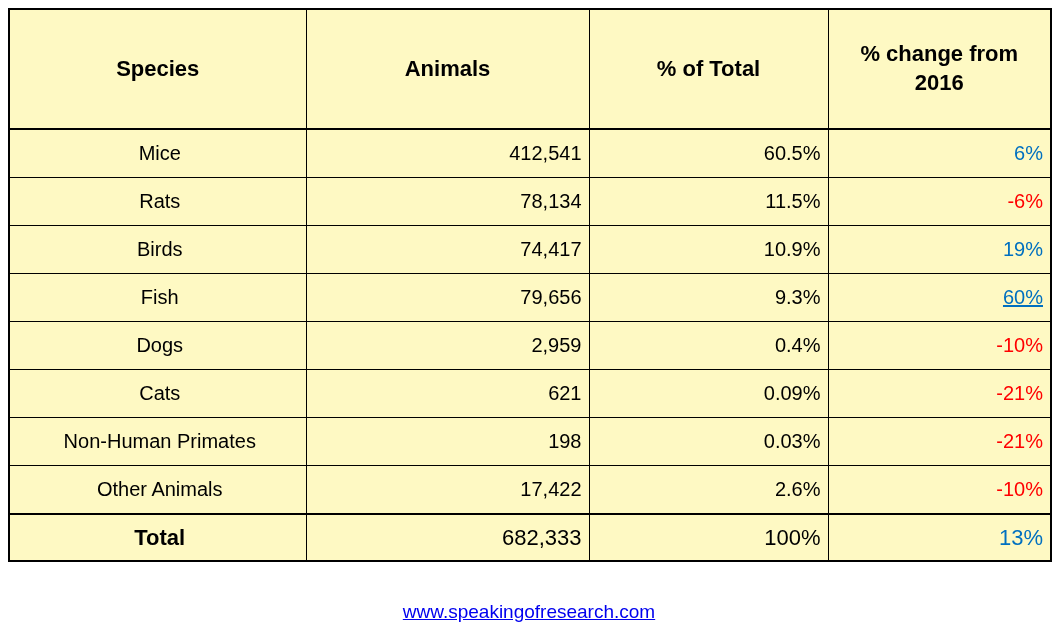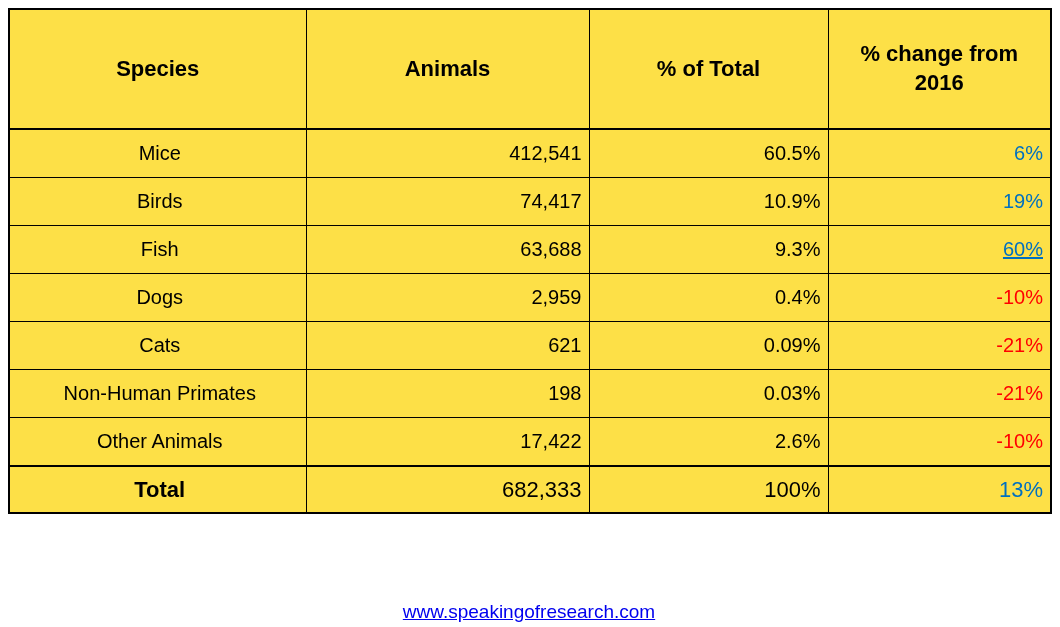--- a/index.html
+++ b/index.html
@@ -15,21 +15,21 @@
     background: #ffffff;
     overflow: hidden;
   }
   table.data-table {
     position: absolute;
     left: 8px;
     top: 8px;
     width: 1042px;
     border-collapse: collapse;
     table-layout: fixed;
-    background: #fde047;
+    background: #fef9c3;
     border: 2px solid #000000;
   }
   col.c-species   { width: 297px; }
   col.c-animals   { width: 283px; }
   col.c-pcttotal  { width: 239px; }
   col.c-pctchange { width: 223px; }
 
   th, td {
     border: 1px solid #000000;
     color: #000000;
@@ -95,28 +95,34 @@
       </tr>
     </thead>
     <tbody>
       <tr>
         <td class="cell-species">Mice</td>
         <td class="cell-num">412,541</td>
         <td class="cell-num">60.5%</td>
         <td class="cell-num" style="color: rgb(0, 112, 192);">6%</td>
       </tr>
       <tr>
+        <td class="cell-species">Rats</td>
+        <td class="cell-num">78,134</td>
+        <td class="cell-num">11.5%</td>
+        <td class="cell-num" style="color: rgb(255, 0, 0);">-6%</td>
+      </tr>
+      <tr>
         <td class="cell-species">Birds</td>
         <td class="cell-num">74,417</td>
         <td class="cell-num">10.9%</td>
         <td class="cell-num" style="color: rgb(0, 112, 192); margin-left: 47px;">19%</td>
       </tr>
       <tr>
         <td class="cell-species">Fish</td>
-        <td class="cell-num">63,688</td>
+        <td class="cell-num">79,656</td>
         <td class="cell-num">9.3%</td>
         <td class="cell-num" style="color: rgb(0, 112, 192); text-decoration: underline;">60%</td>
       </tr>
       <tr>
         <td class="cell-species">Dogs</td>
         <td class="cell-num">2,959</td>
         <td class="cell-num">0.4%</td>
         <td class="cell-num" style="color: rgb(255, 0, 0);">-10%</td>
       </tr>
       <tr>

